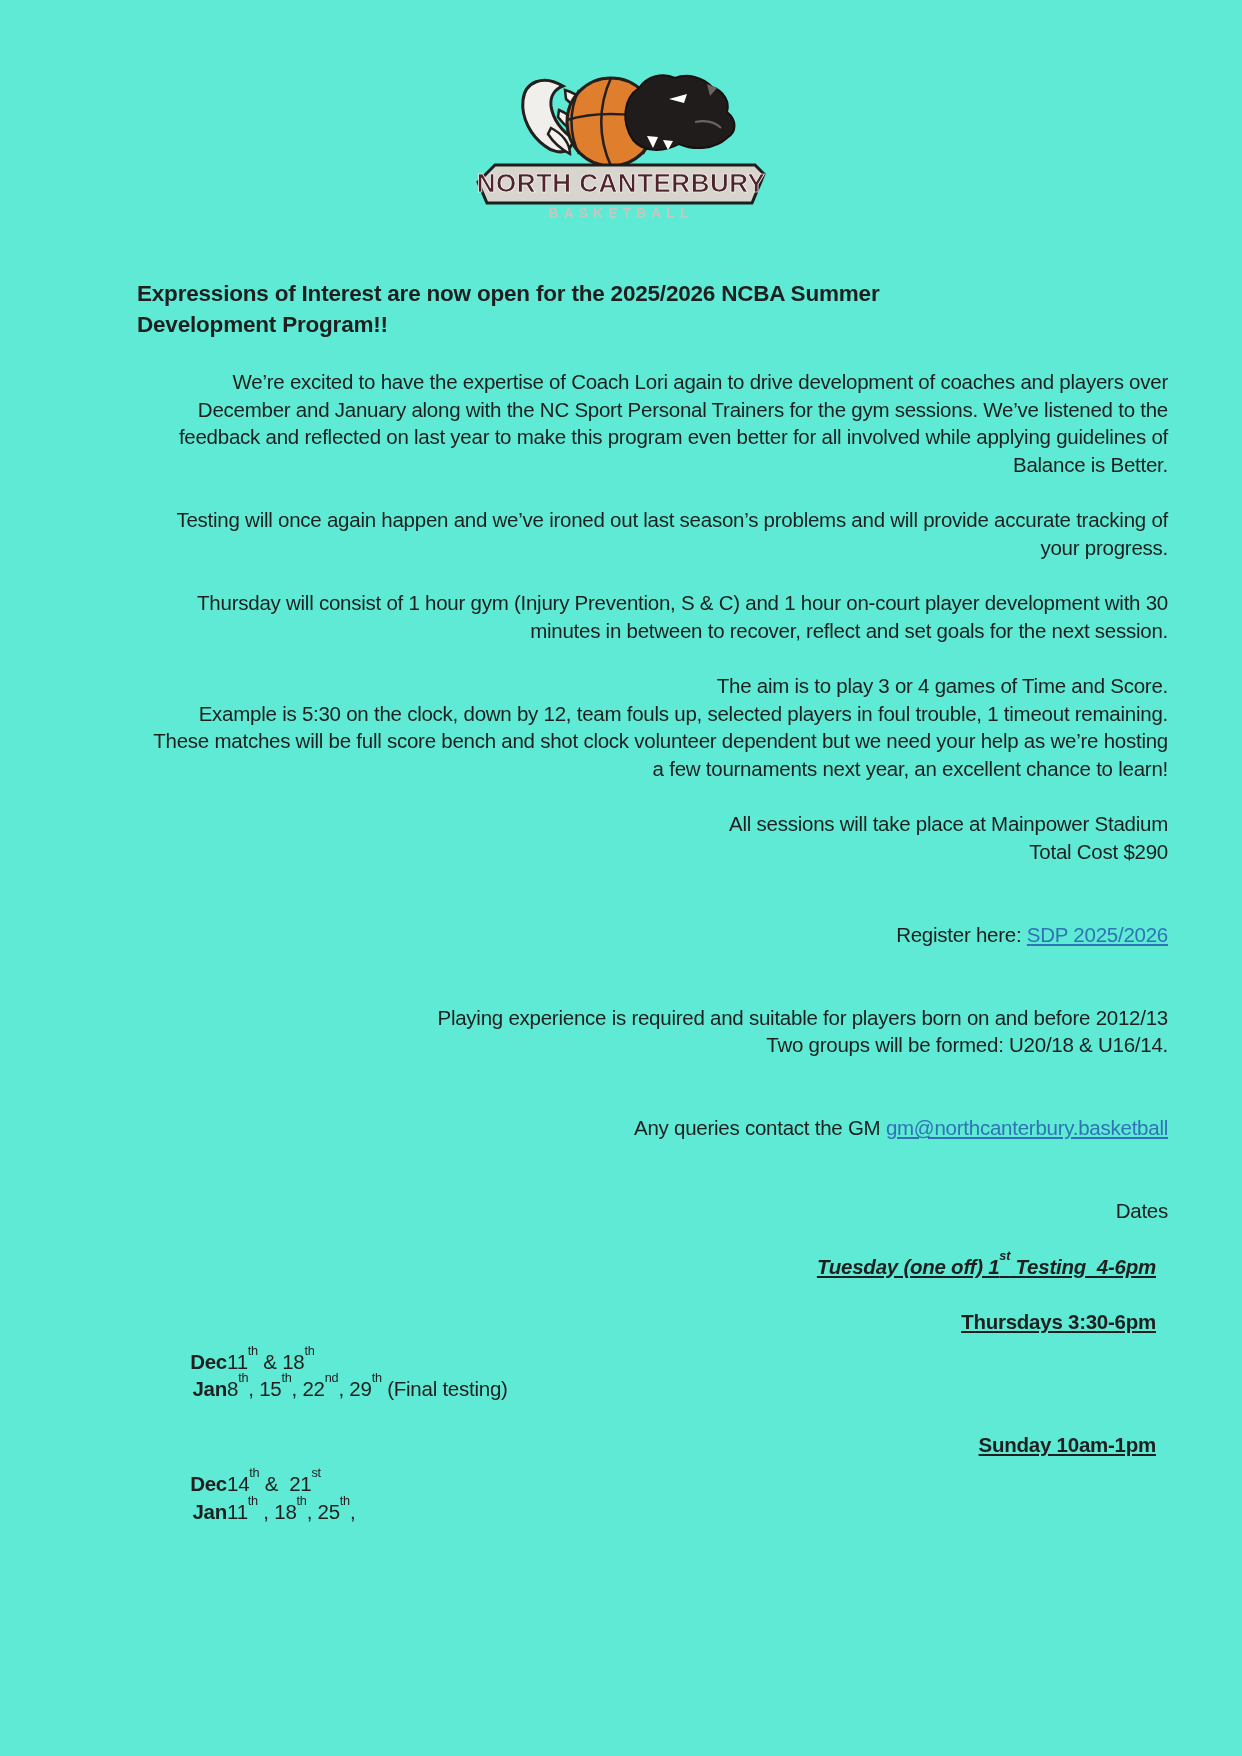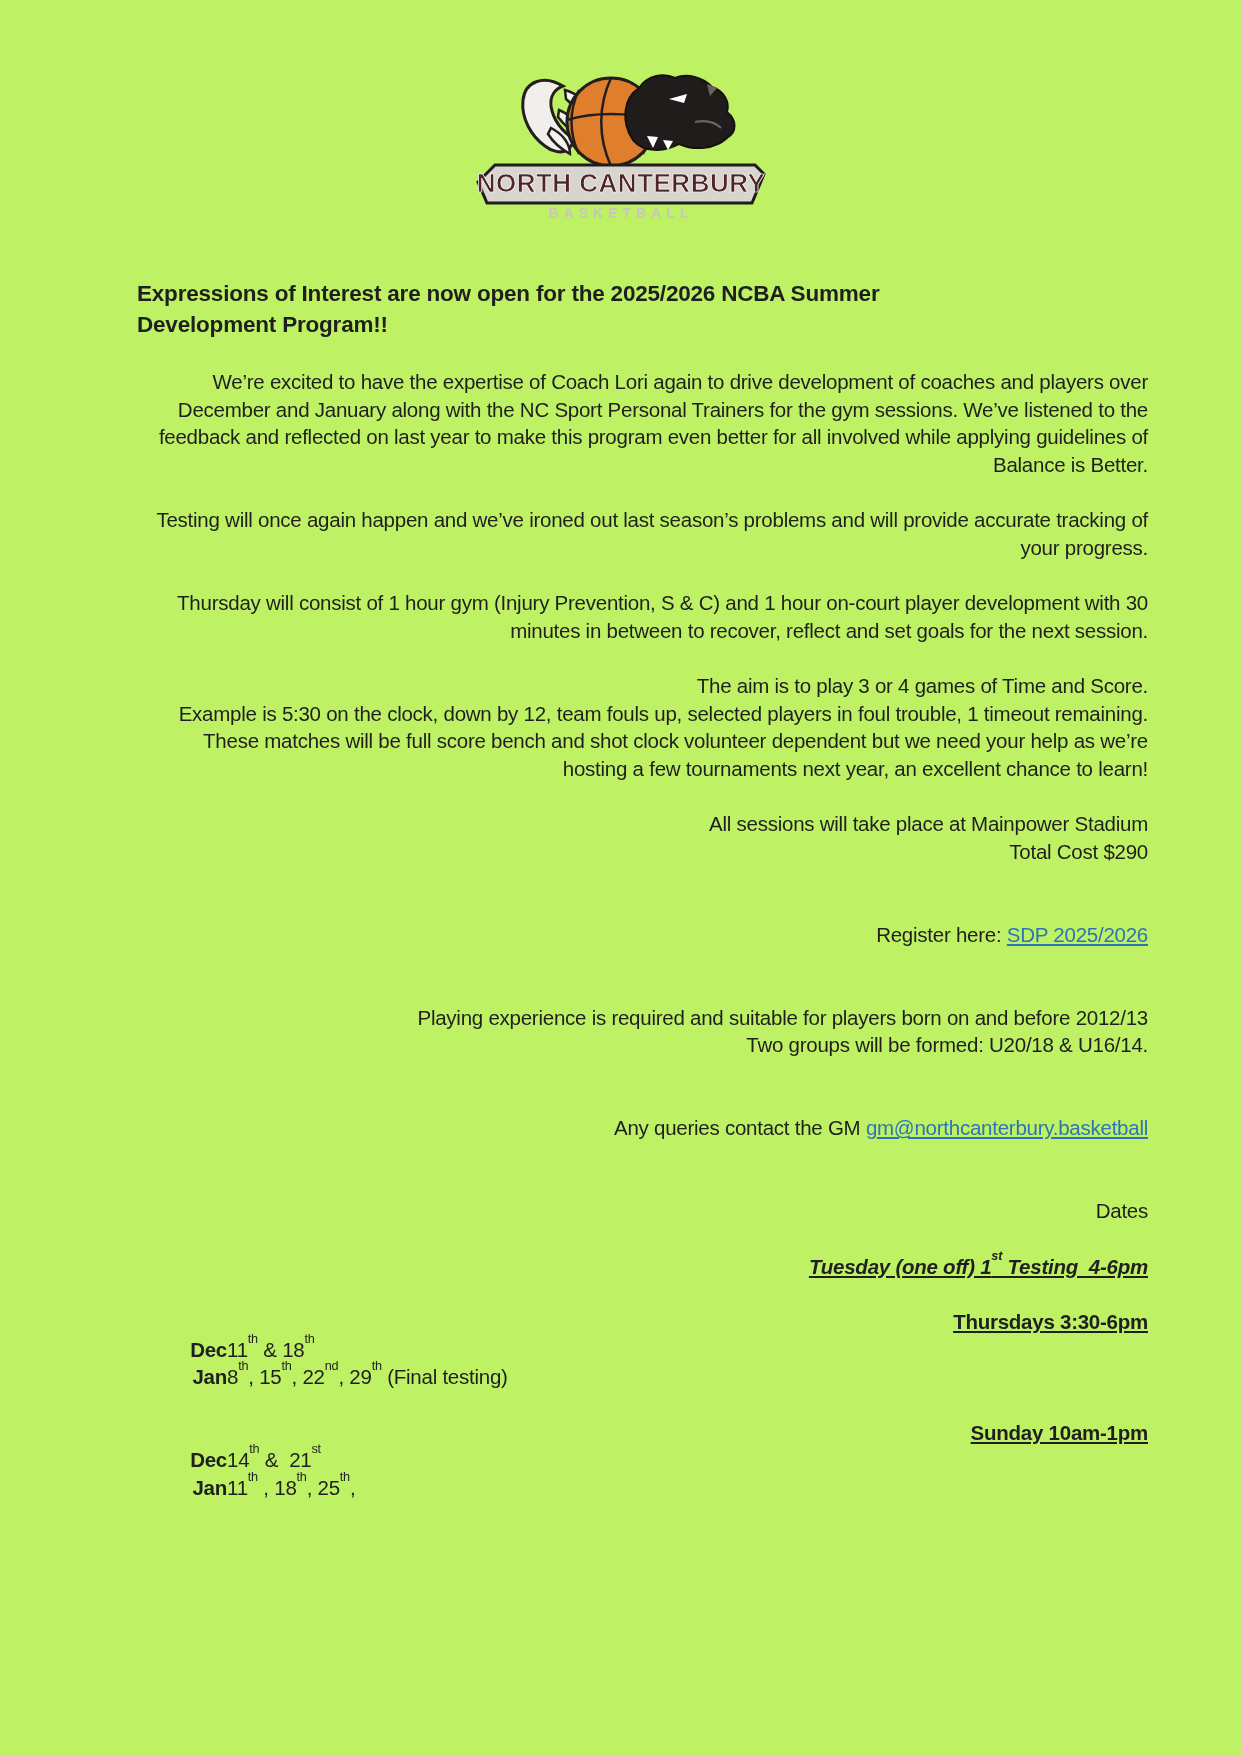--- a/index.html
+++ b/index.html
@@ -1,35 +1,35 @@
 <!DOCTYPE html>
 <html><head>
 <meta charset="utf-8">
 <style>
   html,body { margin:0; padding:0; background:#e9e9e9; }
   .page {
-    width:1242px; height:1756px; background:#bef264; margin:0 auto;
+    width:1242px; height:1756px; background:#5eead4; margin:0 auto;
     font-family:"Liberation Sans", sans-serif; color:#1f1f1f;
     position:relative; overflow:hidden; box-sizing:border-box;
   }
   .logo-wrap { width:300px; margin:70px auto 0; }
   .logo { display:block; width:300px; height:150px; }
-  .content { padding:0 94px 0 137px; }
+  .content { padding:0 74px 0 137px; }
   .heading {
     margin-top:58px; font-weight:bold; font-size:22.5px; line-height:31px;
     letter-spacing:-0.2px;
   }
   .block { margin-top:28px;text-align:right; }
   p.line {
     margin:0; font-size:20.5px; line-height:27.5px; letter-spacing:-0.25px;
     white-space:pre-wrap;
   }
   a.doc-link { color:#2e74b5; text-decoration:underline; cursor:pointer; }
   .date-heading {
-    margin:0; font-size:20.5px; line-height:27.5px; letter-spacing:-0.25px;
+    margin:12px; font-size:20.5px; line-height:27.5px; letter-spacing:-0.25px;
     font-weight:bold; text-decoration:underline; white-space:pre-wrap;
   }
   .date-heading.italic { font-style:italic; }
   .date-row { display:flex; }
   .date-row .lbl { width:90px; flex:0 0 90px;font-weight:bold; }
   .date-row .val { white-space:pre-wrap; }
   sup { font-size:0.62em; position:relative; top:-0.45em; line-height:0; }
 </style>
 </head>
 <body>

